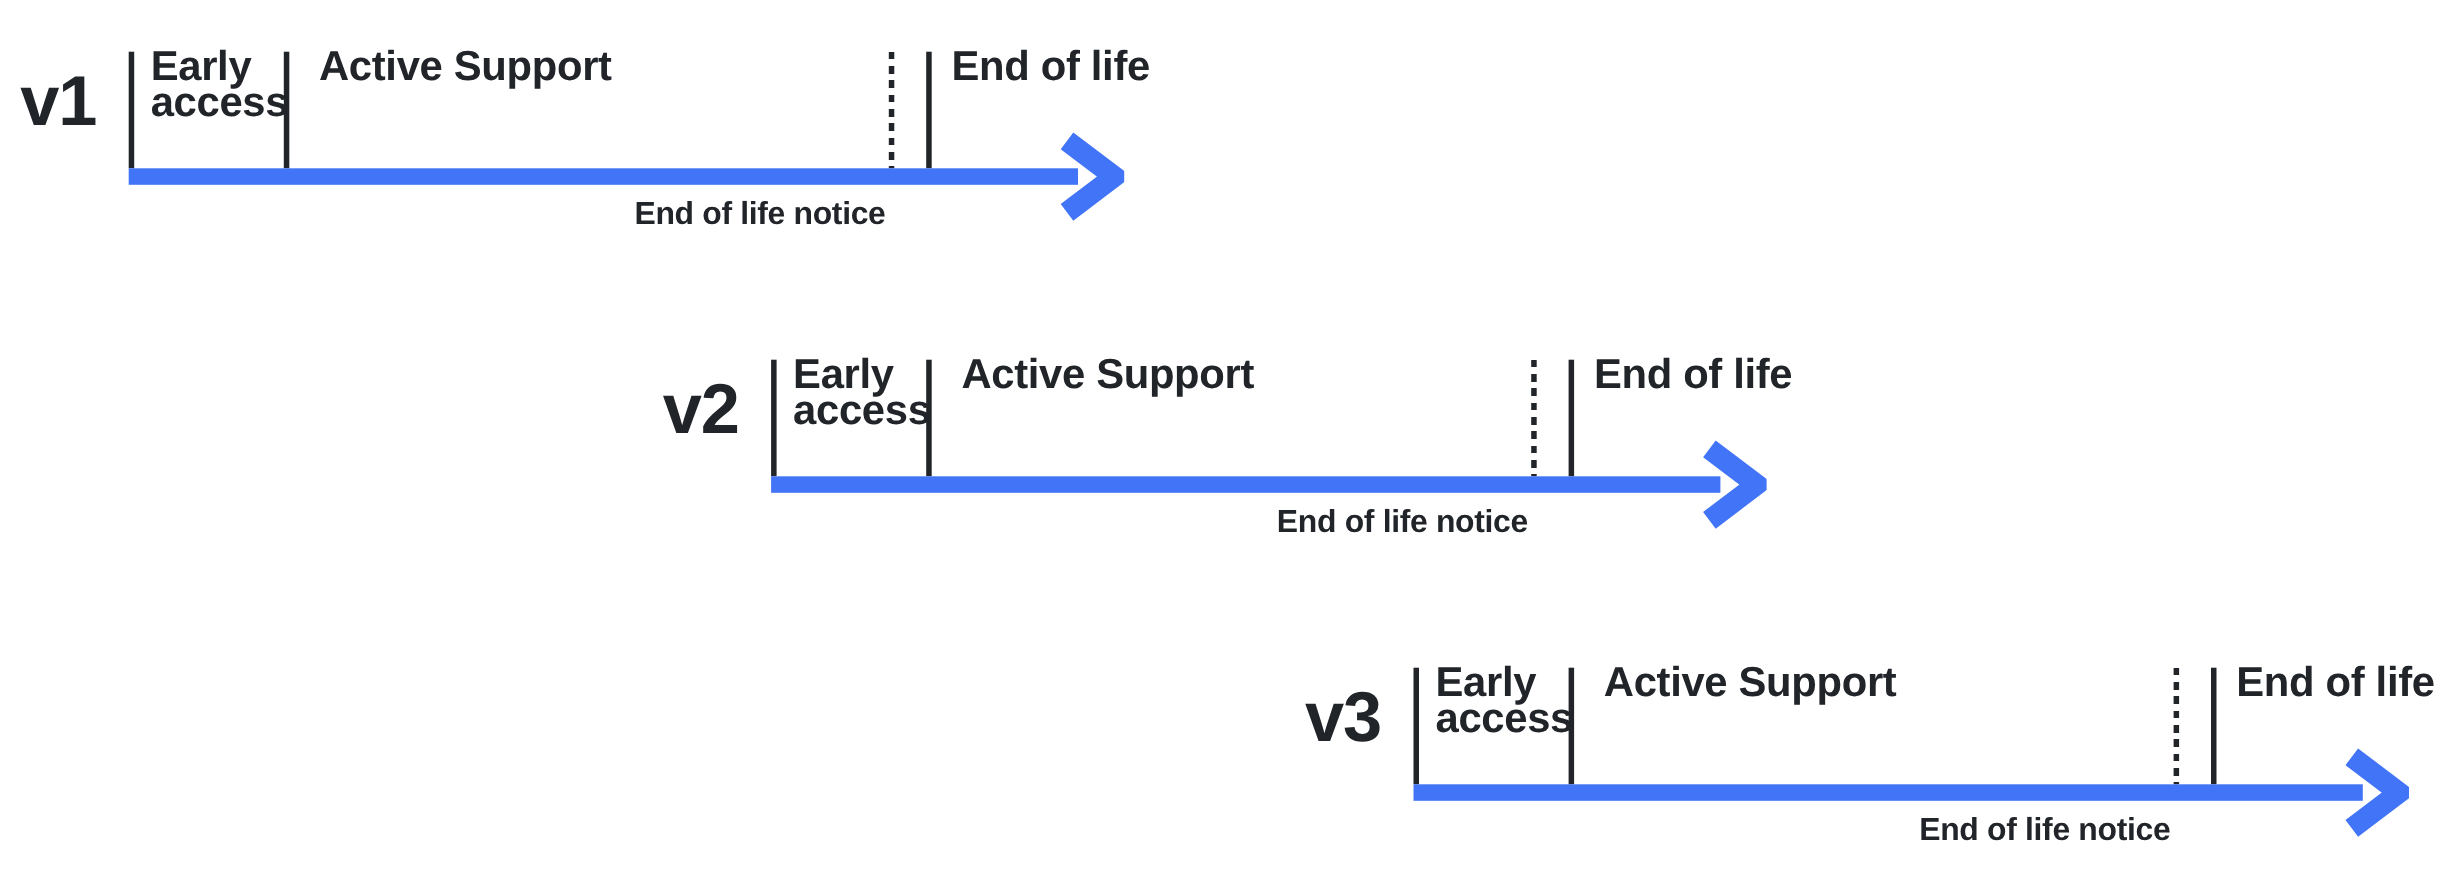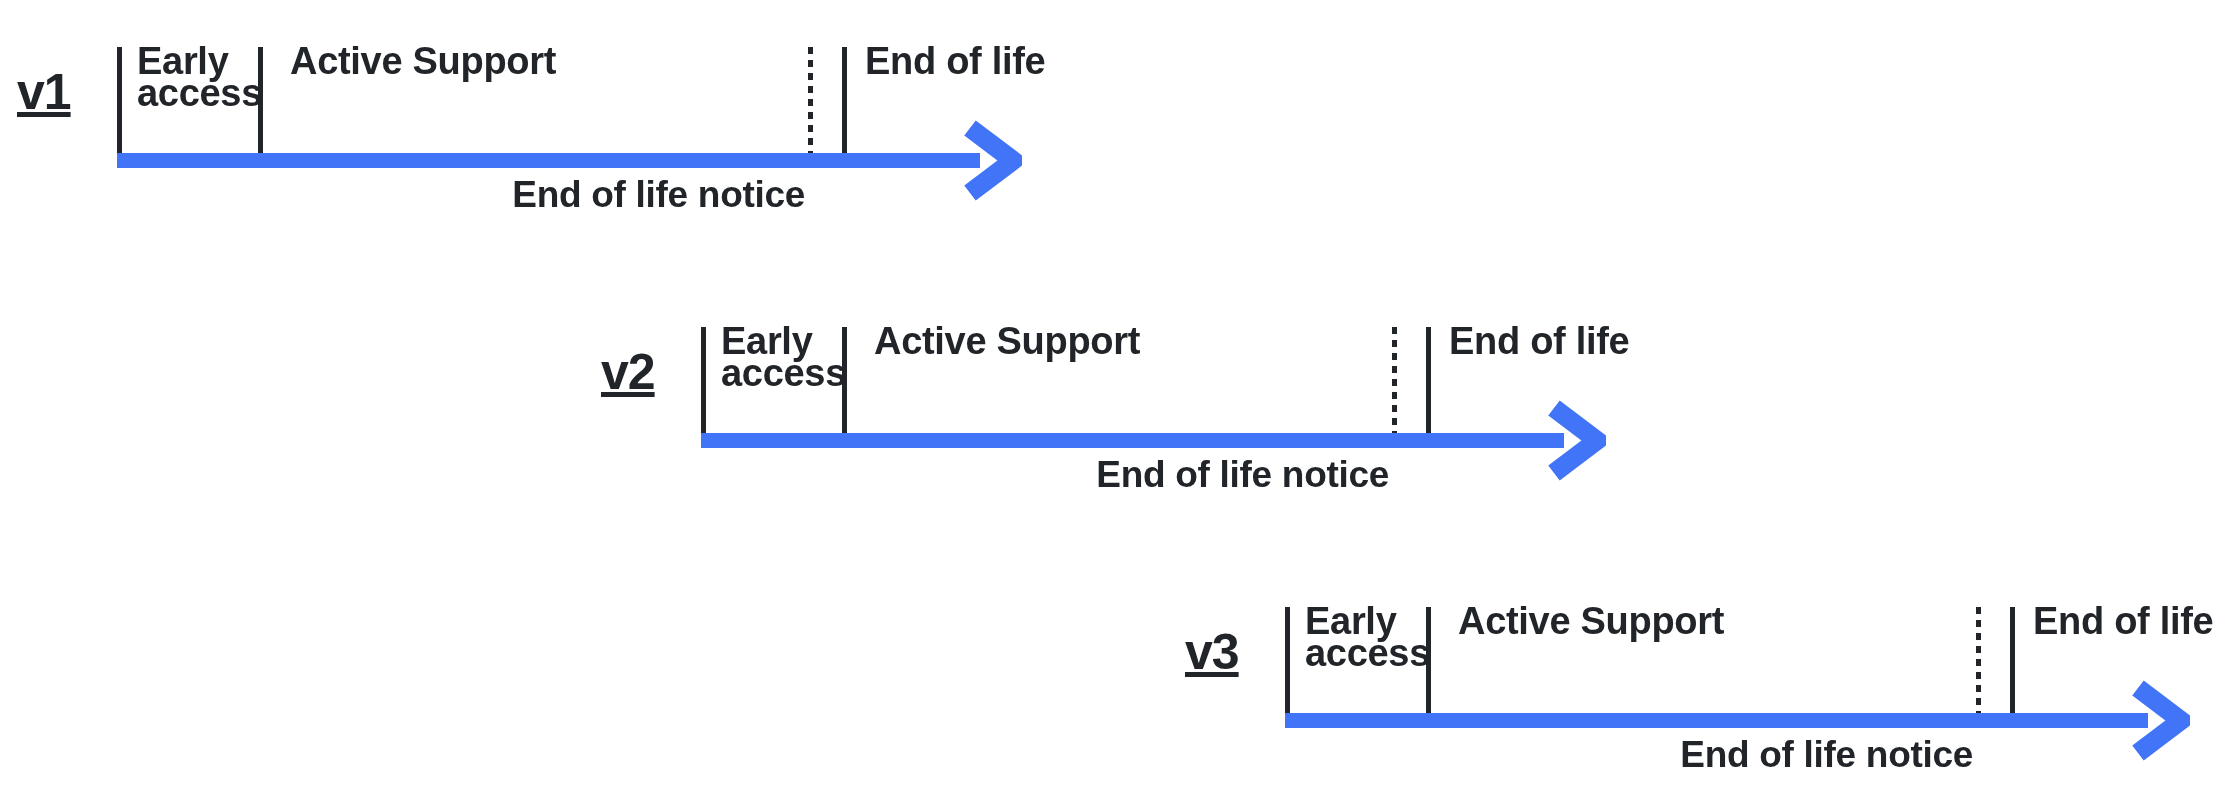--- a/index.html
+++ b/index.html
@@ -23,27 +23,26 @@
     width: 1010px; height: 175px;
   }
   .t1 { left: 17px;   top: 47px;  }
   .t2 { left: 601px;  top: 327px; }
   .t3 { left: 1185px; top: 607px; }
 
   .version {
     position: absolute;
     left: 0; top: 18px;
     width: 72px;
-    text-align: left;
-    font-size: 50px;
+    text-align: center;
+    font-size: 64px;
     font-weight: 700;
     line-height: 54px;
     color: var(--ink);
     letter-spacing: -1px;
-    text-decoration: underline;
   }
   .tick {
     position: absolute;
     top: 0;
     width: 5px; height: 106px;
     background: var(--ink);
   }
   .tick-start  { left: 100px; }
   .tick-ea-end { left: 241px; }
   .tick-eol    { left: 825px; }
@@ -85,21 +84,21 @@
     fill: none;
     stroke: var(--blue);
     stroke-width: 19;
     stroke-linecap: butt;
     stroke-linejoin: miter;
   }
   .notice {
     position: absolute;
     top: 131px;
     right: 222px;
-    font-size: 37px;
+    font-size: 29px;
     font-weight: 700;
     line-height: 34px;
     color: var(--ink);
     letter-spacing: -0.3px;
     white-space: nowrap;
     text-align: right;
   }
 </style>
 </head>
 <body>

